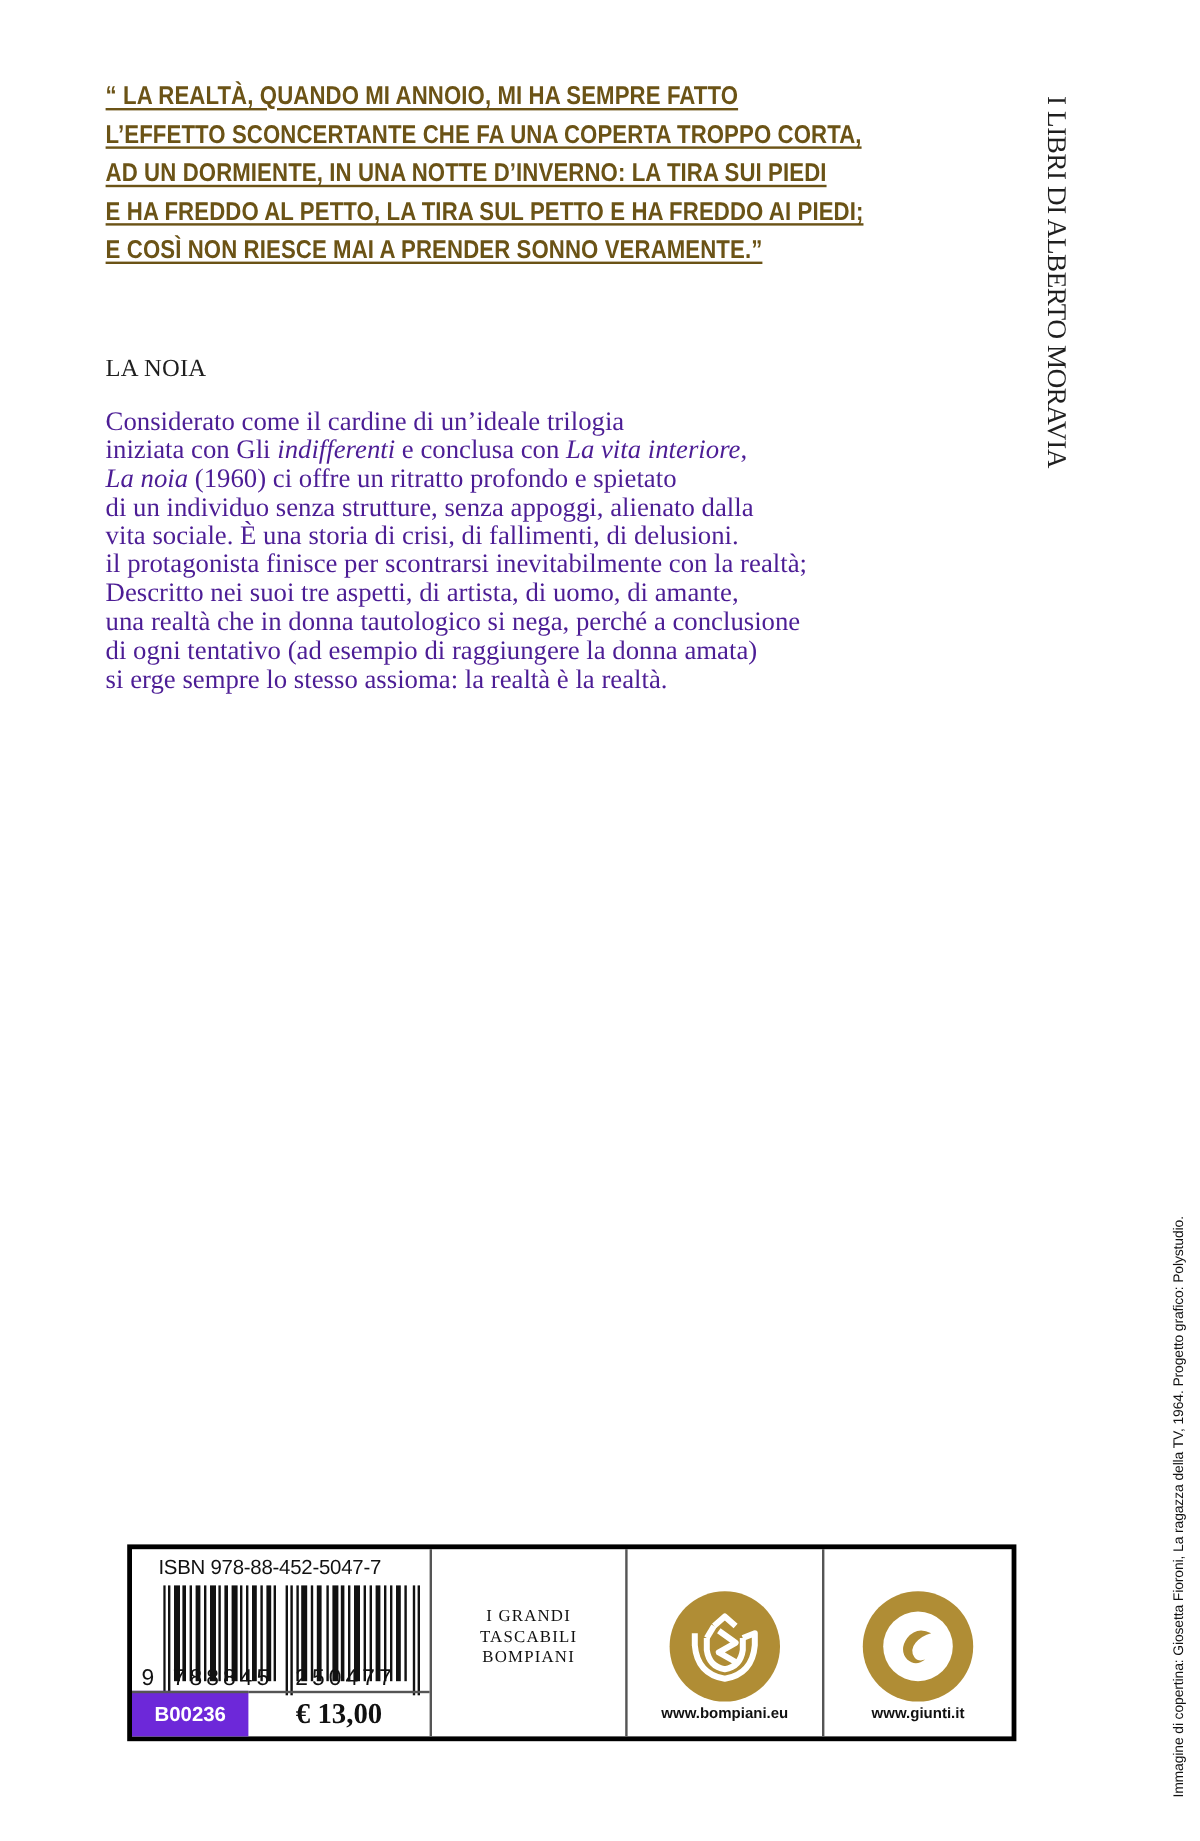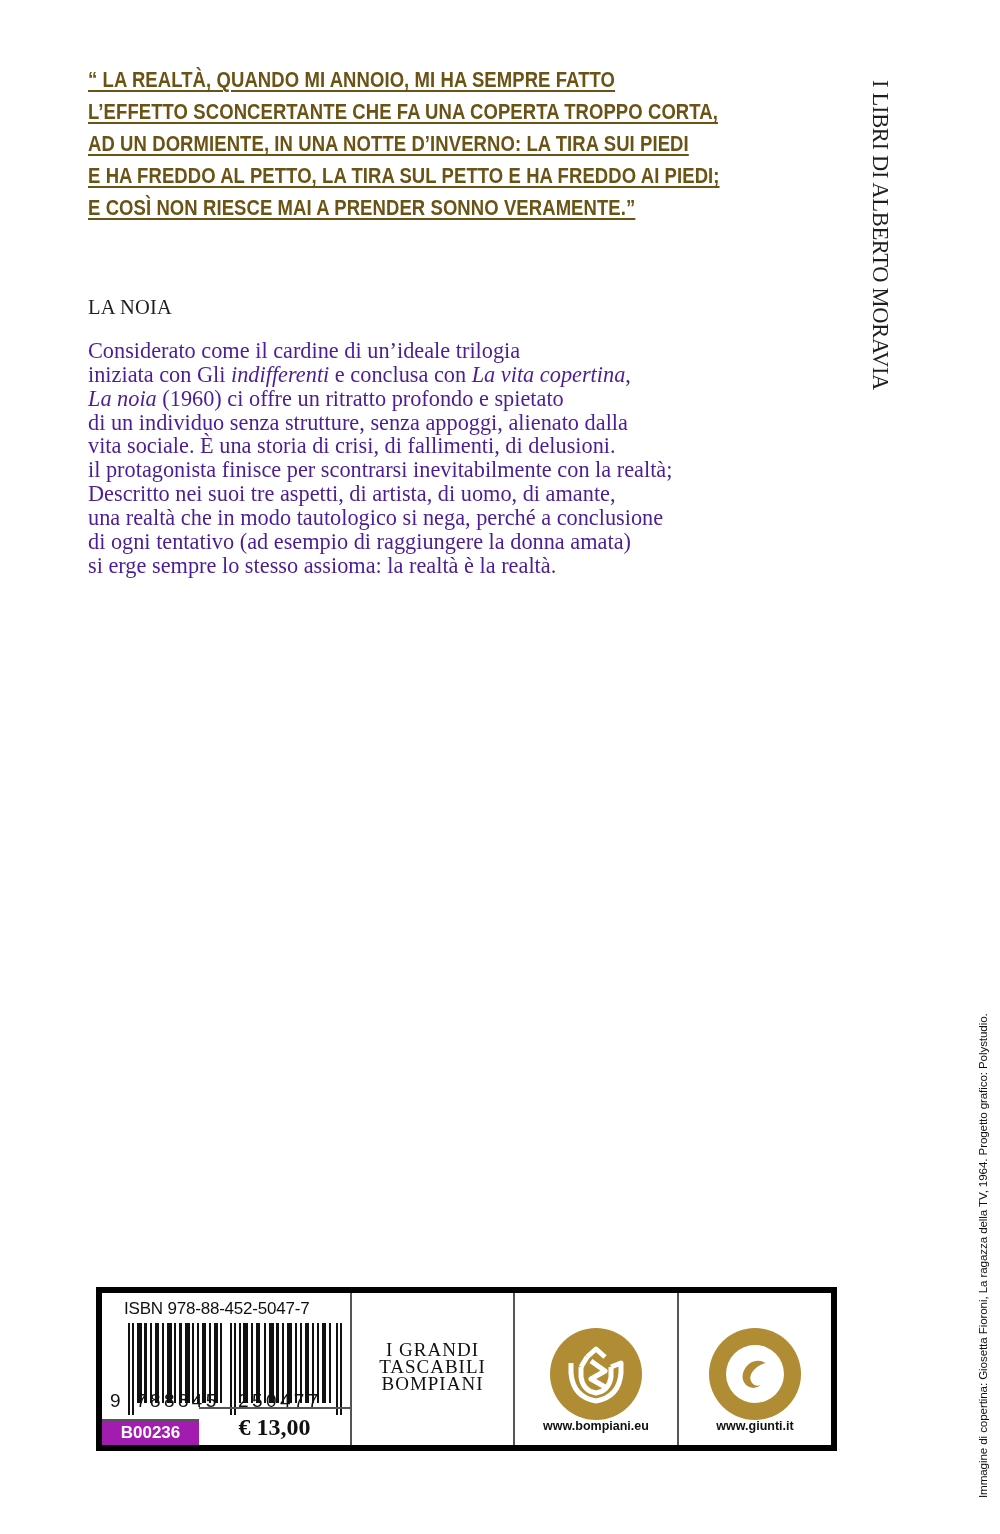--- a/index.html
+++ b/index.html
@@ -30,56 +30,56 @@
     font-size: 20.5px; letter-spacing: 0.2px; color: #1f1f1f;
   }
   .blurb {
     position: absolute; left: 88px; top: 339px; width: 720px;
     font-size: 22.3px; line-height: 23.85px; color: #4c1d95;
   }
   .blurb-line { display: block; white-space: nowrap; }
   .blurb-line em { font-style: italic; margin-top: 20px; }
 
   .infobox {
-    position: absolute; left: 96px; top: 1287px; width: 741px; height: 164px;
-    border: 6px solid #000000; box-sizing: border-box; display: flex; background: #fff;
+    position: absolute; left: 106px; top: 1287px; width: 741px; height: 164px;
+    border: 4px solid #000000; box-sizing: border-box; display: flex; background: #fff;
   }
   .cell { position: relative; box-sizing: border-box; height: 100%; }
   .cell-barcode { width: 250px; border-right: 2px solid #555; }
   .cell-series { width: 163px; border-right: 2px solid #555; }
   .cell-pub1 { width: 164px; border-right: 2px solid #555; }
   .cell-pub2 { flex: 1; }
 
   .isbn-label {
     position: absolute; left: 22px; top: 6px;
     font-family: "Liberation Sans", sans-serif; font-size: 17px; letter-spacing: -0.2px; color: #111;
   }
   .barcode { position: absolute; left: 26px; top: 30px; width: 216px; height: 92px; }
   .barcode-digits {
     position: absolute; left: 8px; top: 97px; width: 236px;
     font-family: "Liberation Sans", sans-serif; font-size: 19px; color: #111;
   }
   .barcode-digits .d0 { position: absolute; left: 0; top: 0; }
   .barcode-digits .d1 { position: absolute; left: 26px; top: 0; letter-spacing: 3.4px; }
   .barcode-digits .d2 { position: absolute; left: 128px; top: 0; letter-spacing: 3.4px; }
   .code-box {
-    position: absolute; left: 0; bottom: 0; width: 97px; height: 26px; background: #a21caf; color: #fff;
+    position: absolute; left: 0; bottom: 0; width: 97px; height: 38px; background: #6d28d9; color: #fff;
     font-family: "Liberation Sans", sans-serif; font-weight: bold; font-size: 17px;
     display: flex; align-items: center; justify-content: center; border-top: 2px solid #555;
     box-sizing: border-box;
   }
   .price-box {
     position: absolute; left: 97px; right: 0; bottom: 0; height: 38px;
     border-top: 2px solid #555; box-sizing: border-box;
     font-family: Liberation Serif, serif; font-weight: bold; font-size: 24px; color: #111;
     display: flex; align-items: center; justify-content: center;
   }
   .series-logo {
     position: absolute; left: 0; right: 0; top: 48px; text-align: center;
-    font-family: "Liberation Serif", serif; font-size: 19px; line-height: 17px; letter-spacing: 1px; color: #111;
+    font-family: "Liberation Serif", serif; font-size: 14px; line-height: 17px; letter-spacing: 1px; color: #111;
   }
   .series-logo span { display: block; }
   .pub-logo {
     position: absolute; left: 50%; top: 34px; width: 94px; height: 94px; margin-left: -47px;
   }
   .pub-url {
     position: absolute; left: 0; right: 0; bottom: 12px; text-align: center;
     font-family: "Liberation Sans", sans-serif; font-weight: bold; font-size: 12.5px; color: #111;
   }
   .credits {
@@ -99,27 +99,27 @@
   <div class="quote-line"><span>E HA FREDDO AL PETTO, LA TIRA SUL PETTO E HA FREDDO AI PIEDI;</span></div>
   <div class="quote-line"><span>E COSÌ NON RIESCE MAI A PRENDER SONNO VERAMENTE.”</span></div>
 </div>
 
 <div class="series-title">I LIBRI DI ALBERTO MORAVIA</div>
 
 <div class="book-title">LA NOIA</div>
 
 <div class="blurb">
   <span class="blurb-line">Considerato come il cardine di un’ideale trilogia</span>
-  <span class="blurb-line"><span>iniziata con Gli </span><em>indifferenti</em><span> e conclusa con </span><em>La vita copertina</em><span>,</span></span>
+  <span class="blurb-line"><span>iniziata con Gli </span><em>indifferenti</em><span> e conclusa con </span><em>La vita interiore</em><span>,</span></span>
   <span class="blurb-line"><em>La noia</em><span> (1960) ci offre un ritratto profondo e spietato</span></span>
   <span class="blurb-line">di un individuo senza strutture, senza appoggi, alienato dalla</span>
   <span class="blurb-line">vita sociale. È una storia di crisi, di fallimenti, di delusioni.</span>
   <span class="blurb-line">il protagonista finisce per scontrarsi inevitabilmente con la realtà;</span>
   <span class="blurb-line">Descritto nei suoi tre aspetti, di artista, di uomo, di amante,</span>
-  <span class="blurb-line">una realtà che in modo tautologico si nega, perché a conclusione</span>
+  <span class="blurb-line">una realtà che in donna tautologico si nega, perché a conclusione</span>
   <span class="blurb-line">di ogni tentativo (ad esempio di raggiungere la donna amata)</span>
   <span class="blurb-line">si erge sempre lo stesso assioma: la realtà è la realtà.</span>
 </div>
 
 <div class="infobox">
   <div class="cell cell-barcode">
     <div class="isbn-label">ISBN 978-88-452-5047-7</div>
     <svg class="barcode" viewBox="0 0 216 92" preserveAspectRatio="none">
       <g fill="#111">
         <rect x="0" y="0" width="2" height="92"></rect>

